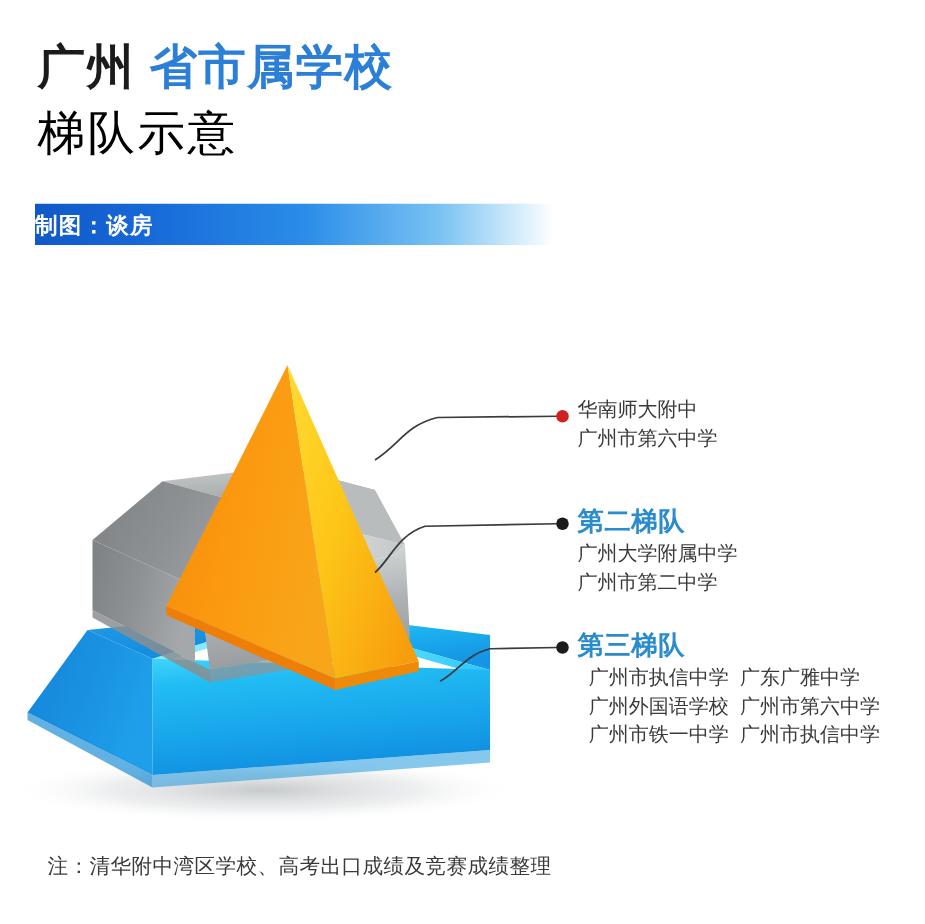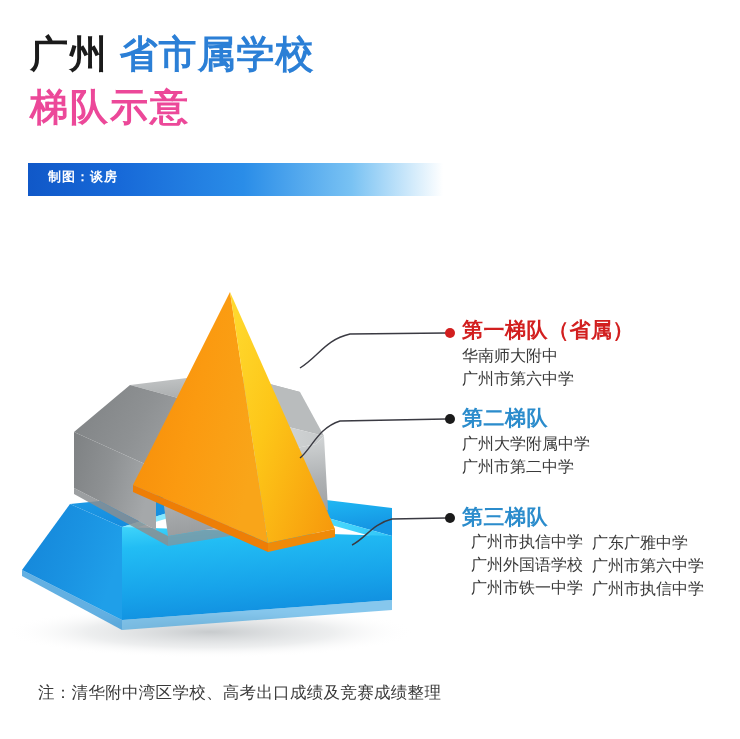--- a/index.html
+++ b/index.html
@@ -32,39 +32,39 @@
     white-space: nowrap;
     line-height: 1;
   }
   .title-dark { color: #1b1b1b; }
   .title-blue { color: #2b7fd6; }
   .title-line2 {
     position: absolute;
     left: 30px;
     top: 88px;
     font-size: 38px;
-    font-weight: bold;
-    color: #ec4899;
+    font-weight: normal;
+    color: #000000;
     letter-spacing: 2px;
     white-space: nowrap;
     line-height: 1;
   }
   #credit-bar {
     position: absolute;
     left: 28px;
     top: 163px;
     width: 415px;
     height: 33px;
     background: linear-gradient(to right, #1058c8 0%, #1769d8 22%, #2a8de8 52%, #79c2f3 78%, #ffffff 100%);
   }
   #credit-bar .credit-text {
     position: absolute;
-    left: 20px;
+    left: 0;
     top: 5px;
-    font-size: 13px;
+    font-size: 18px;
     font-weight: bold;
     color: #ffffff;
     letter-spacing: 1px;
     white-space: nowrap;
   }
 
   
   #pyramid-wrap {
     position: absolute;
     left: 0;
@@ -264,21 +264,20 @@
   <circle cx="450" cy="333" r="5" fill="#d21f1f"></circle>
 
   <path d="M 300 458 C 312 448 318 428 340 421 L 446 419" fill="none" stroke="#3a3a42" stroke-width="1.4"></path>
   <circle cx="450" cy="419" r="5" fill="#1b1b1b"></circle>
 
   <path d="M 352 545 C 366 538 372 524 392 519 L 446 518" fill="none" stroke="#3a3a42" stroke-width="1.4"></path>
   <circle cx="450" cy="518" r="5" fill="#1b1b1b"></circle>
 </svg>
 
 <div class="tier tier1" id="tier-1">
-  <div class="tier-title">第一梯队（省属）</div>
   <div class="tier-schools">
     <span class="school-row">
       <span class="school-col">华南师大附中</span>
     </span>
     <span class="school-row">
       <span class="school-col">广州市第六中学</span>
     </span>
   </div>
 </div>
 

